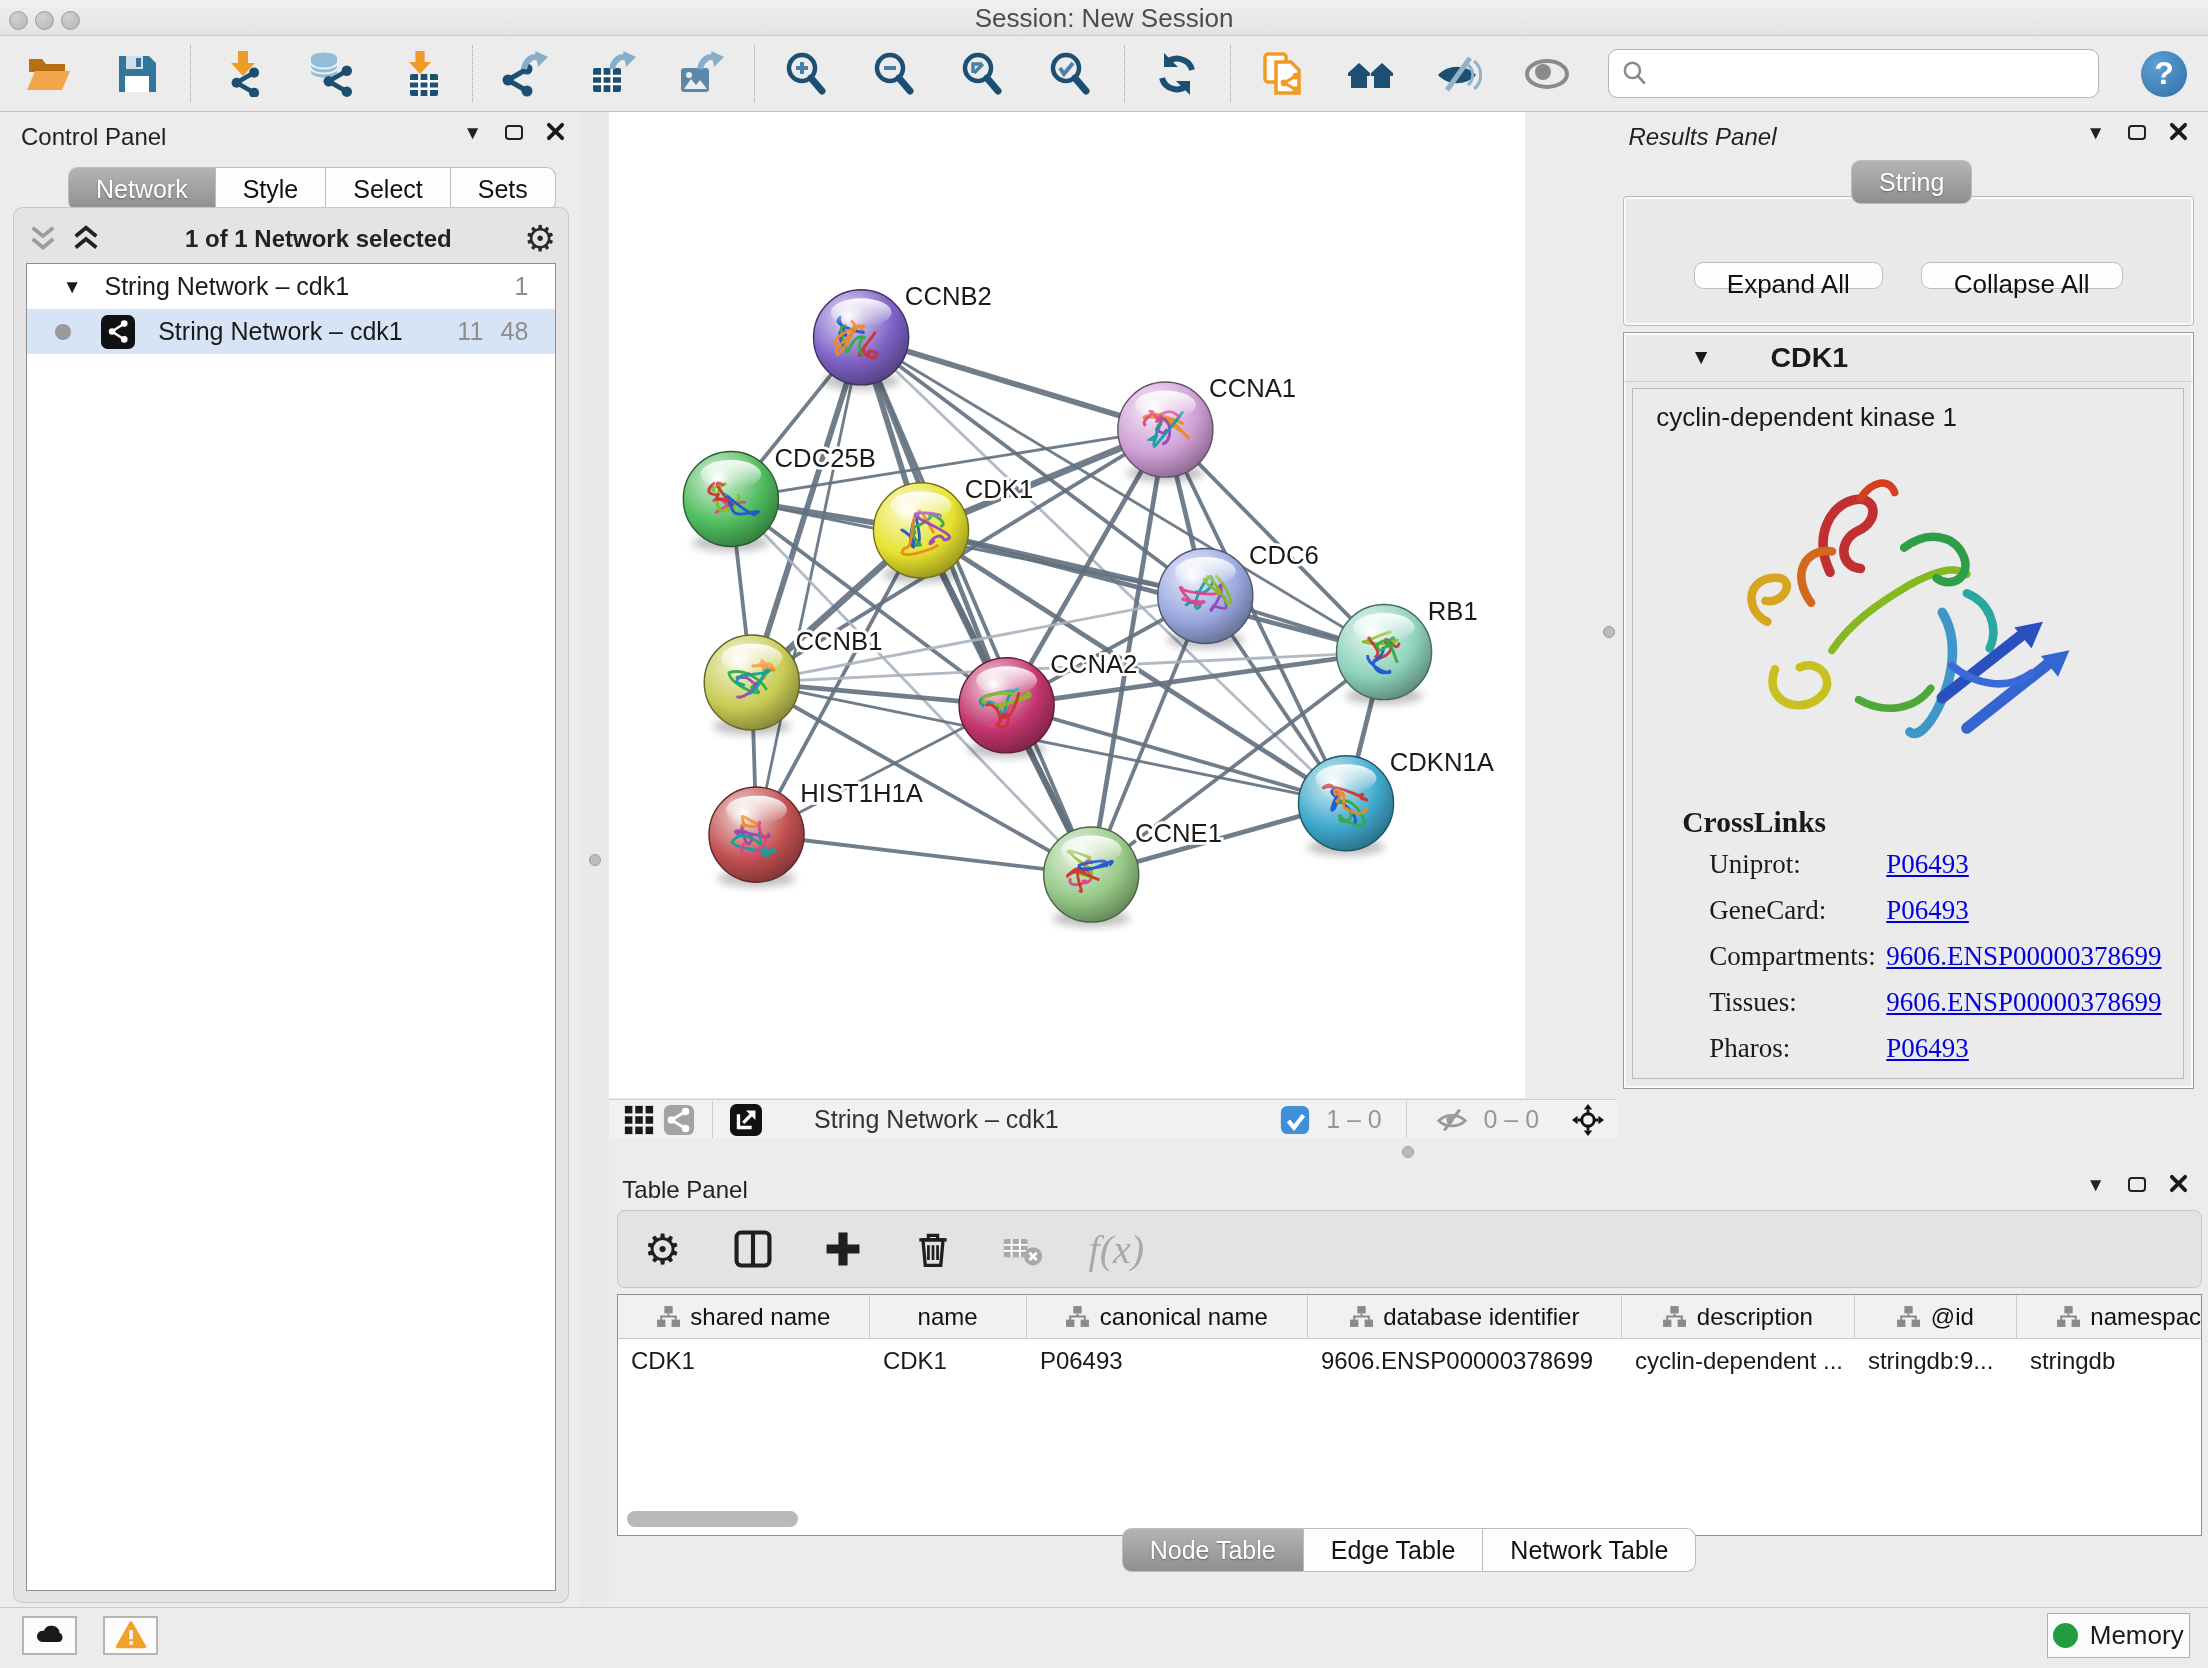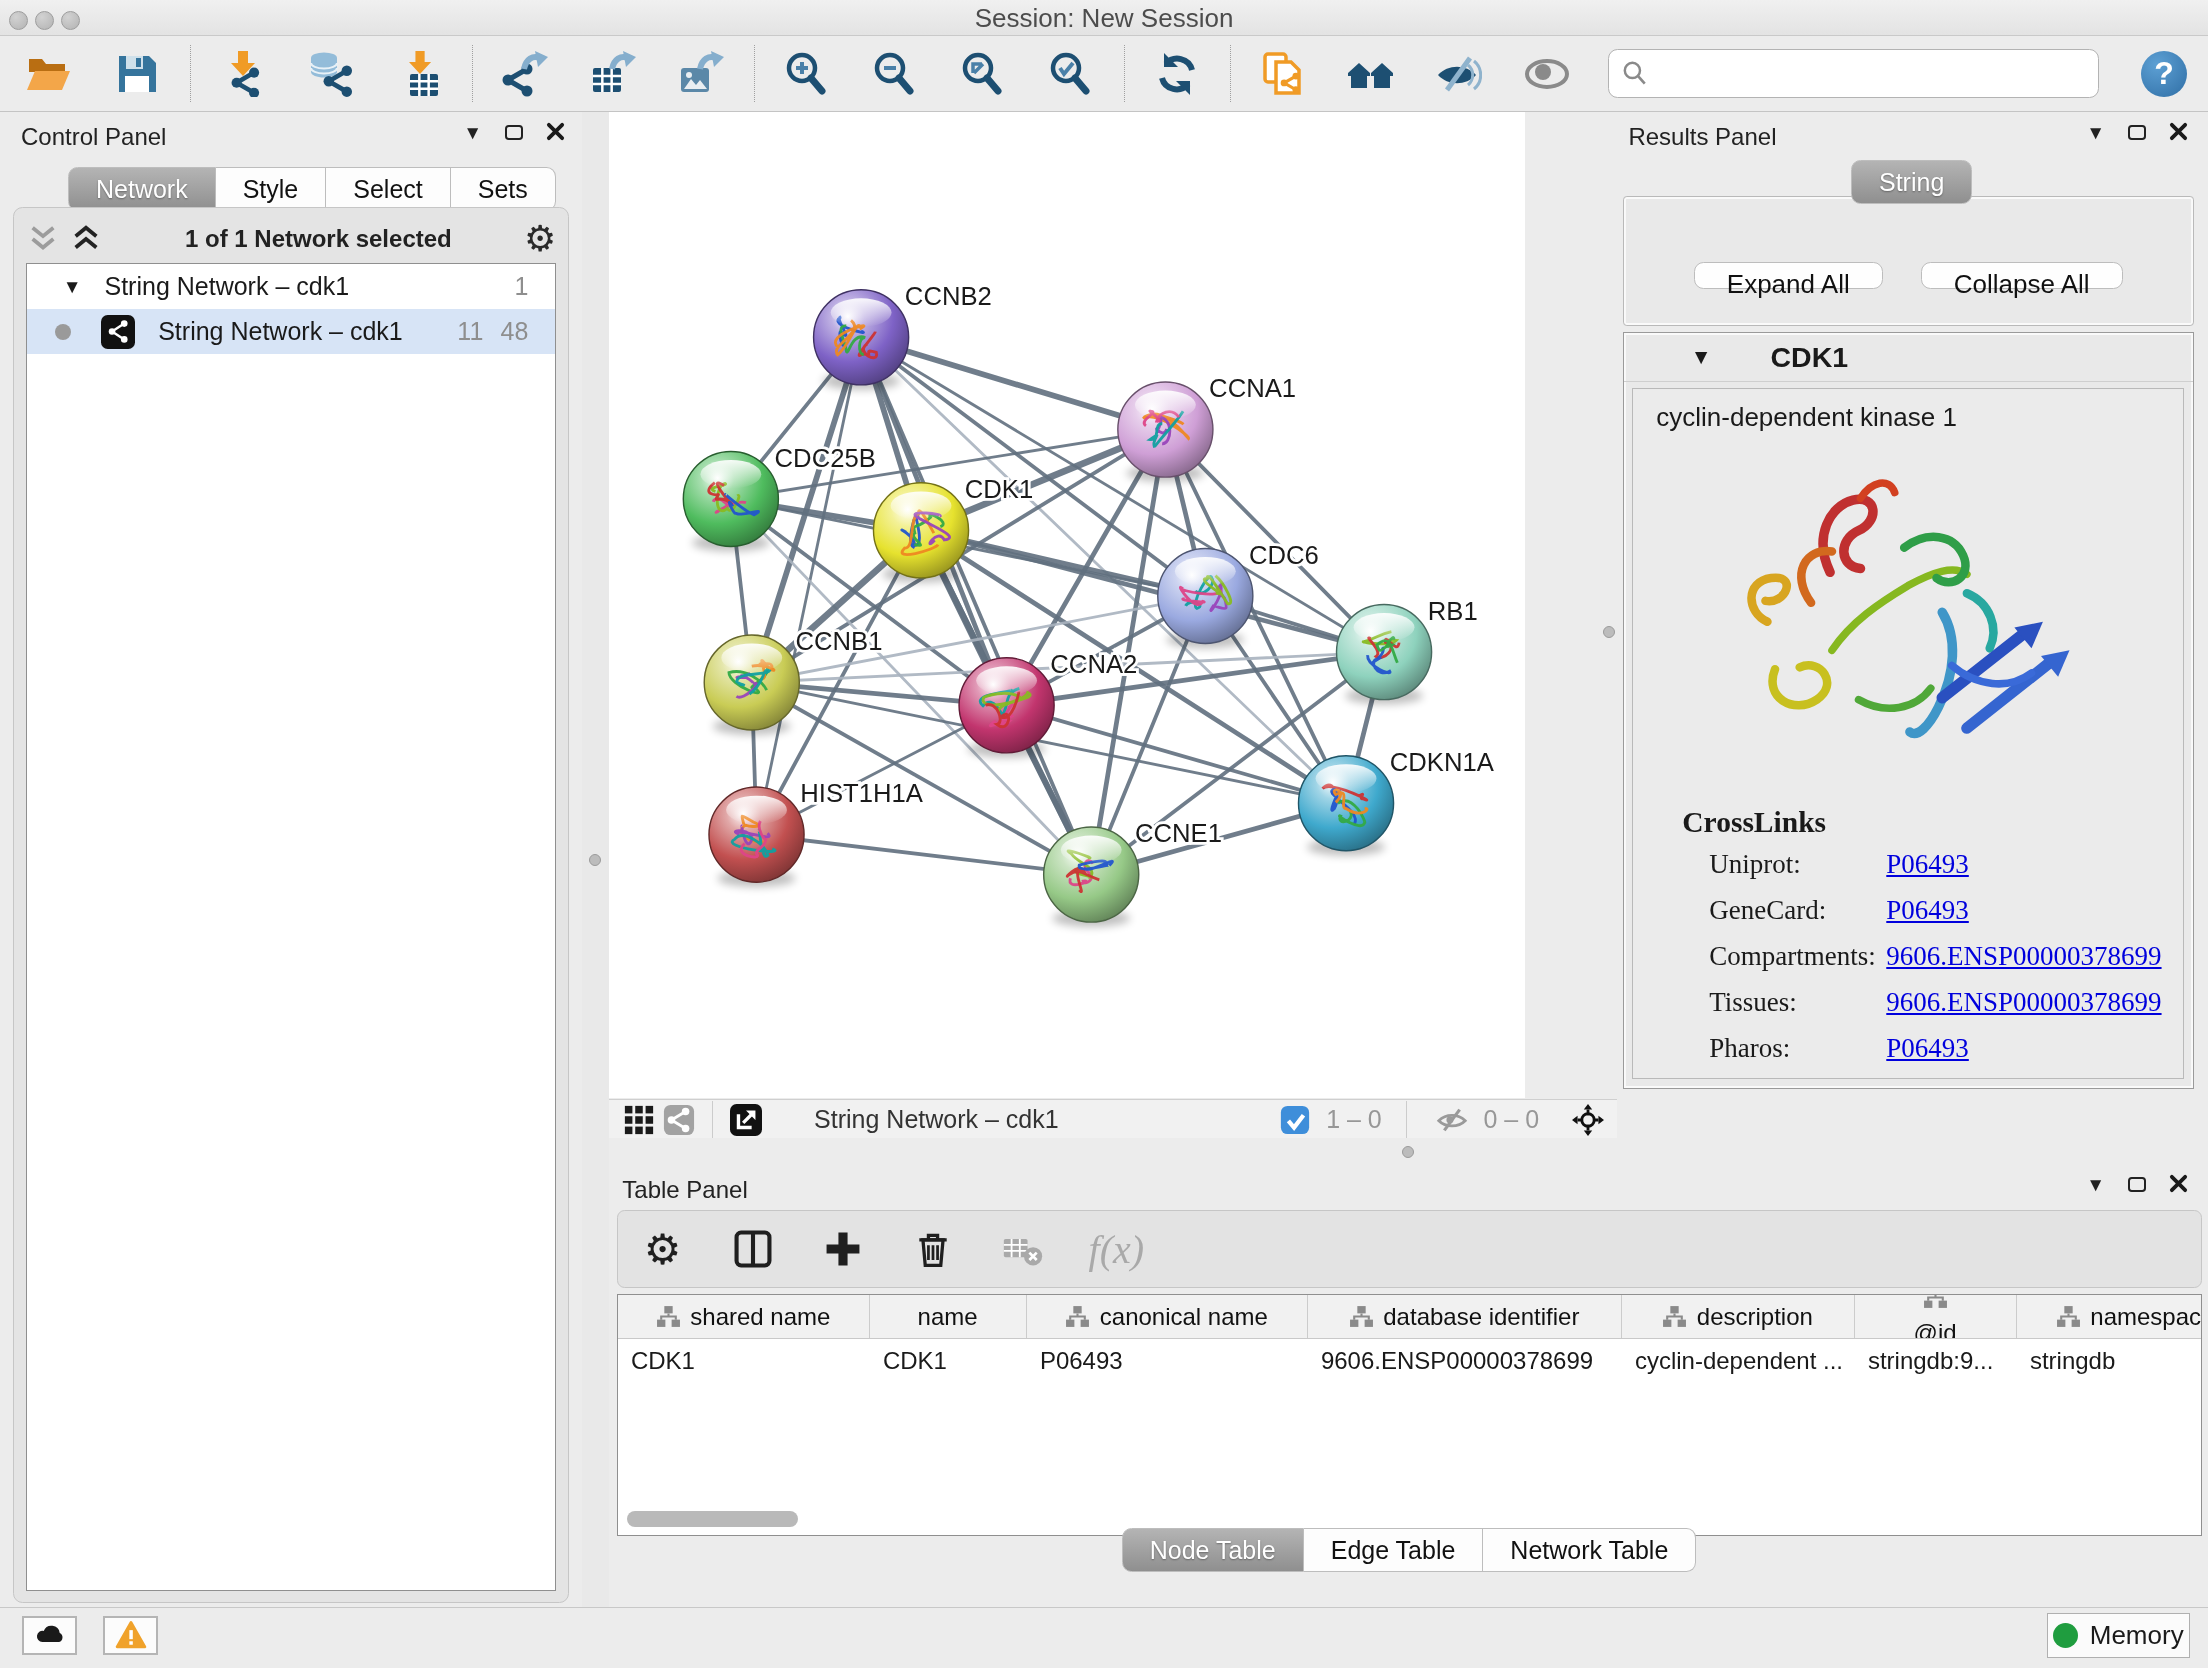--- a/index.html
+++ b/index.html
@@ -77,21 +77,21 @@
     border-top:1px solid #cfcfcf; display:flex; align-items:center; padding:0 9.5px; }
   .net-toolbar .nt-ic { width:40px; height:38px; display:flex; align-items:center; justify-content:center; }
   .nt-ic svg { width:32px; height:32px; }
   .nt-sep { width:0; height:38px; border-left:1px solid #cccccc; margin:0 13.3px; }
   .nt-title { font-size:25px; color:#333; margin-left:48px; }
   .nt-right { margin-left:auto; display:flex; align-items:center; gap:11.4px; }
   .nt-count { font-size:25px; color:#979797; }
 
   
   .results { position:absolute; left:1617px; top:112px; width:592px; height:1026px; background:#ececec; }
-  .res-title { position:absolute; left:11.4px; top:11.4px; }
+  .res-title { position:absolute; left:11.4px; top:11.4px;font-style:italic; }
   .results .ph-icons { right:21px; }
   .res-tab { position:absolute; left:234px; top:48px; z-index:2; }
   .res-tab .tab { border-radius:9.5px; }
   .res-box1 { position:absolute; left:5.7px; top:84px; width:571px; height:130px; background:#e9e9e9;
     border:1px solid #b9b9b9; box-shadow:inset 0 0 0 1.9px #fafafa; border-radius:3.8px; }
   .res-box1 .btns { position:absolute; left:0; right:0; top:65px; display:flex; justify-content:center; gap:38px; }
   .res-btn { height:27px; padding:0 32px; background:#fefefe; border:1px solid #bdbdbd; border-radius:9.5px;
     font-size:26px; line-height:42px; color:#111; }
   .res-box2 { position:absolute; left:5.7px; top:220px; width:571px; height:757px; background:#e9e9e9;
     border:1px solid #9a9a9a; box-shadow:inset 0 0 0 1.9px #fafafa; }
@@ -902,21 +902,21 @@
           <svg viewBox="0 0 24 22">
             <g fill="#8a8a8a">
               <rect x="8" y="1" width="8" height="7"></rect>
               <rect x="1" y="14" width="8" height="7"></rect>
               <rect x="15" y="14" width="8" height="7"></rect>
             </g>
             <path d="M12 8v3M5 14v-3h14v3" stroke="#8a8a8a" stroke-width="2" fill="none"></path>
           </svg>
           <span>description</span>
         </span>
-        <span class="tbl-hcell" style="width: 162px; flex-direction: column;">
+        <span class="tbl-hcell" style="width: 162px;">
           <svg viewBox="0 0 24 22">
             <g fill="#8a8a8a">
               <rect x="8" y="1" width="8" height="7"></rect>
               <rect x="1" y="14" width="8" height="7"></rect>
               <rect x="15" y="14" width="8" height="7"></rect>
             </g>
             <path d="M12 8v3M5 14v-3h14v3" stroke="#8a8a8a" stroke-width="2" fill="none"></path>
           </svg>
           <span>@id</span>
         </span>

